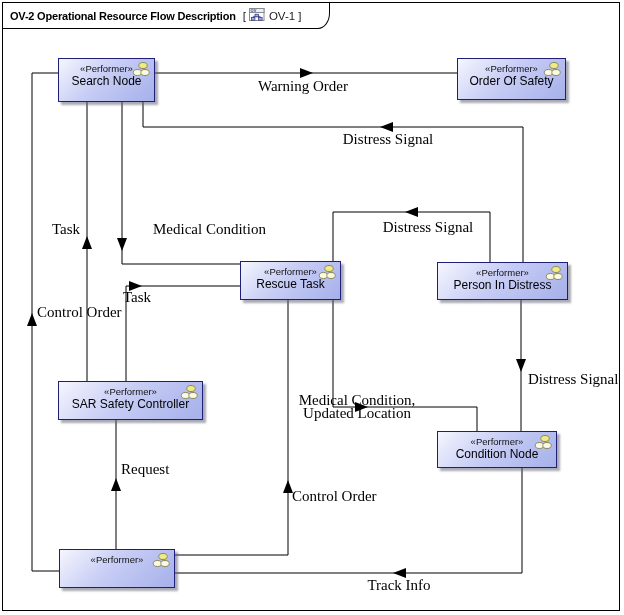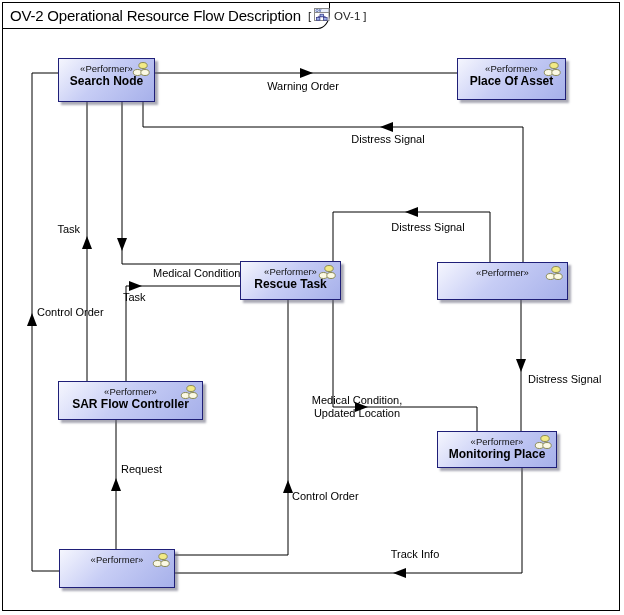--- a/index.html
+++ b/index.html
@@ -3,31 +3,31 @@
 <meta charset="utf-8">
 <style>
   html,body{margin:0;padding:0;background:#fff;}
   #stage{position:relative;width:624px;height:615px;background:#ffffff;
          font-family:"Liberation Sans",sans-serif;overflow:hidden;}
   #frame{position:absolute;left:2px;top:2px;width:618px;height:609px;
          border:1px solid #000;box-sizing:border-box;z-index:0;}
   #tab{position:absolute;left:2px;top:2px;width:328px;height:27px;background:#fff;
        border:1px solid #000;border-bottom-right-radius:12px 16px;
        display:flex;align-items:center;padding-left:7px;box-sizing:border-box;z-index:5;}
-  .title{font-weight:normal;font-size:15px;color:#000;white-space:nowrap;letter-spacing:-0.2px;}
+  .title{font-weight:bold;font-size:11px;color:#000;white-space:nowrap;letter-spacing:-0.2px;}
   .kind{font-size:11.5px;color:#222;white-space:nowrap;display:flex;align-items:center;
         gap:3px;margin-left:7px;}
   #edge-layer{position:absolute;left:0;top:0;z-index:1;}
   #node-layer .node{position:absolute;border:1px solid #1f1f78;box-sizing:border-box;
         text-align:center;padding-top:4px;z-index:2;
         box-shadow:3px 3px 2px rgba(100,100,120,0.55);}
   .stereo{font-size:9.5px;color:#111;line-height:11px;}
-  .nname{font-size:12px;font-weight:bold;color:#000;line-height:14px;white-space:nowrap;}
+  .nname{font-size:12px;font-weight:normal;color:#000;line-height:14px;white-space:nowrap;}
   .picon{position:absolute;top:3px;right:3px;}
-  .elabel{position:absolute;font-size:11px;color:#000;white-space:pre-line;z-index:3;line-height:13px;}
+  .elabel{position:absolute;font-size:15px;color:#000;white-space:pre-line;z-index:3;line-height:13px;font-family:Liberation Serif, serif;}
   .anchor-center{transform:translate(-50%,-50%);text-align:center;}
   .anchor-left{transform:translateY(-50%);}
   .anchor-right{transform:translate(-100%,-50%);text-align:right;}
 </style>
 </head>
 <body>
 
 <div id="stage">
   <div id="frame"></div>
 
@@ -80,79 +80,80 @@
         <div class="stereo">«Performer»</div>
         <div class="nname">Search Node</div>
         <svg class="picon" width="19" height="15" viewBox="0 0 19 15">
           <ellipse cx="11" cy="3.5" rx="4.2" ry="3" fill="#f2ea86" stroke="#8a8a55"></ellipse>
           <ellipse cx="5.5" cy="10.5" rx="4.2" ry="3" fill="#fbf9e4" stroke="#8a8a55"></ellipse>
           <ellipse cx="13" cy="10.5" rx="4.2" ry="3" fill="#fbf9e4" stroke="#8a8a55"></ellipse>
         </svg>
       </div>
       <div class="node" style="left: 457px; top: 58px; width: 109px; height: 42px; background: linear-gradient(135deg, rgb(245, 246, 254) 0%, rgb(199, 205, 245) 45%, rgb(166, 176, 234) 100%); border-color: rgb(31, 31, 120);">
         <div class="stereo">«Performer»</div>
-        <div class="nname">Place Of Asset</div>
+        <div class="nname">Order Of Safety</div>
         <svg class="picon" width="19" height="15" viewBox="0 0 19 15">
           <ellipse cx="11" cy="3.5" rx="4.2" ry="3" fill="#f2ea86" stroke="#8a8a55"></ellipse>
           <ellipse cx="5.5" cy="10.5" rx="4.2" ry="3" fill="#fbf9e4" stroke="#8a8a55"></ellipse>
           <ellipse cx="13" cy="10.5" rx="4.2" ry="3" fill="#fbf9e4" stroke="#8a8a55"></ellipse>
         </svg>
       </div>
       <div class="node" style="left: 240px; top: 261px; width: 101px; height: 39px; background: linear-gradient(135deg, rgb(245, 246, 254) 0%, rgb(199, 205, 245) 45%, rgb(166, 176, 234) 100%); border-color: rgb(31, 31, 120);">
         <div class="stereo">«Performer»</div>
         <div class="nname">Rescue Task</div>
         <svg class="picon" width="19" height="15" viewBox="0 0 19 15">
           <ellipse cx="11" cy="3.5" rx="4.2" ry="3" fill="#f2ea86" stroke="#8a8a55"></ellipse>
           <ellipse cx="5.5" cy="10.5" rx="4.2" ry="3" fill="#fbf9e4" stroke="#8a8a55"></ellipse>
           <ellipse cx="13" cy="10.5" rx="4.2" ry="3" fill="#fbf9e4" stroke="#8a8a55"></ellipse>
         </svg>
       </div>
       <div class="node" style="left: 437px; top: 262px; width: 131px; height: 38px; background: linear-gradient(135deg, rgb(245, 246, 254) 0%, rgb(199, 205, 245) 45%, rgb(166, 176, 234) 100%); border-color: rgb(31, 31, 120);">
         <div class="stereo">«Performer»</div>
+        <div class="nname">Person In Distress</div>
         <svg class="picon" width="19" height="15" viewBox="0 0 19 15">
           <ellipse cx="11" cy="3.5" rx="4.2" ry="3" fill="#f2ea86" stroke="#8a8a55"></ellipse>
           <ellipse cx="5.5" cy="10.5" rx="4.2" ry="3" fill="#fbf9e4" stroke="#8a8a55"></ellipse>
           <ellipse cx="13" cy="10.5" rx="4.2" ry="3" fill="#fbf9e4" stroke="#8a8a55"></ellipse>
         </svg>
       </div>
       <div class="node" style="left: 58px; top: 381px; width: 145px; height: 39px; background: linear-gradient(135deg, rgb(245, 246, 254) 0%, rgb(199, 205, 245) 45%, rgb(166, 176, 234) 100%); border-color: rgb(31, 31, 120);">
         <div class="stereo">«Performer»</div>
-        <div class="nname">SAR Flow Controller</div>
+        <div class="nname">SAR Safety Controller</div>
         <svg class="picon" width="19" height="15" viewBox="0 0 19 15">
           <ellipse cx="11" cy="3.5" rx="4.2" ry="3" fill="#f2ea86" stroke="#8a8a55"></ellipse>
           <ellipse cx="5.5" cy="10.5" rx="4.2" ry="3" fill="#fbf9e4" stroke="#8a8a55"></ellipse>
           <ellipse cx="13" cy="10.5" rx="4.2" ry="3" fill="#fbf9e4" stroke="#8a8a55"></ellipse>
         </svg>
       </div>
       <div class="node" style="left: 437px; top: 431px; width: 120px; height: 37px; background: linear-gradient(135deg, rgb(245, 246, 254) 0%, rgb(199, 205, 245) 45%, rgb(166, 176, 234) 100%); border-color: rgb(31, 31, 120);">
         <div class="stereo">«Performer»</div>
-        <div class="nname">Monitoring Place</div>
+        <div class="nname">Condition Node</div>
         <svg class="picon" width="19" height="15" viewBox="0 0 19 15">
           <ellipse cx="11" cy="3.5" rx="4.2" ry="3" fill="#f2ea86" stroke="#8a8a55"></ellipse>
           <ellipse cx="5.5" cy="10.5" rx="4.2" ry="3" fill="#fbf9e4" stroke="#8a8a55"></ellipse>
           <ellipse cx="13" cy="10.5" rx="4.2" ry="3" fill="#fbf9e4" stroke="#8a8a55"></ellipse>
         </svg>
       </div>
       <div class="node" style="left: 59px; top: 549px; width: 116px; height: 39px; background: linear-gradient(135deg, rgb(245, 246, 254) 0%, rgb(199, 205, 245) 45%, rgb(166, 176, 234) 100%); border-color: rgb(31, 31, 120);">
         <div class="stereo">«Performer»</div>
         <svg class="picon" width="19" height="15" viewBox="0 0 19 15">
           <ellipse cx="11" cy="3.5" rx="4.2" ry="3" fill="#f2ea86" stroke="#8a8a55"></ellipse>
           <ellipse cx="5.5" cy="10.5" rx="4.2" ry="3" fill="#fbf9e4" stroke="#8a8a55"></ellipse>
           <ellipse cx="13" cy="10.5" rx="4.2" ry="3" fill="#fbf9e4" stroke="#8a8a55"></ellipse>
         </svg>
       </div>
     </div>
   <div id="label-layer">
       <div class="elabel anchor-center" style="left: 303px; top: 86px;">Warning Order</div>
       <div class="elabel anchor-center" style="left: 388px; top: 139px;">Distress Signal</div>
       <div class="elabel anchor-right" style="left: 80px; top: 229px;">Task</div>
-      <div class="elabel anchor-left" style="left: 153px; top: 229px; margin-top: 44px;">Medical Condition</div>
+      <div class="elabel anchor-left" style="left: 153px; top: 229px;">Medical Condition</div>
       <div class="elabel anchor-left" style="left: 123px; top: 297px;">Task</div>
       <div class="elabel anchor-left" style="left: 37px; top: 312px;">Control Order</div>
       <div class="elabel anchor-left" style="left: 121px; top: 469px; text-align: center;">Request</div>
       <div class="elabel anchor-left" style="left: 292px; top: 496px;">Control Order</div>
       <div class="elabel anchor-center" style="left: 428px; top: 227px;">Distress Signal</div>
       <div class="elabel anchor-left" style="left: 528px; top: 379px;">Distress Signal</div>
       <div class="elabel anchor-center" style="left: 357px; top: 407px;">Medical Condition,
 Updated Location</div>
-      <div class="elabel anchor-center" style="left: 399px; top: 554px; margin-left: 16px;">Track Info</div>
+      <div class="elabel anchor-center" style="left: 399px; top: 585px;">Track Info</div>
     </div>
 </div>
 
 </body></html>

